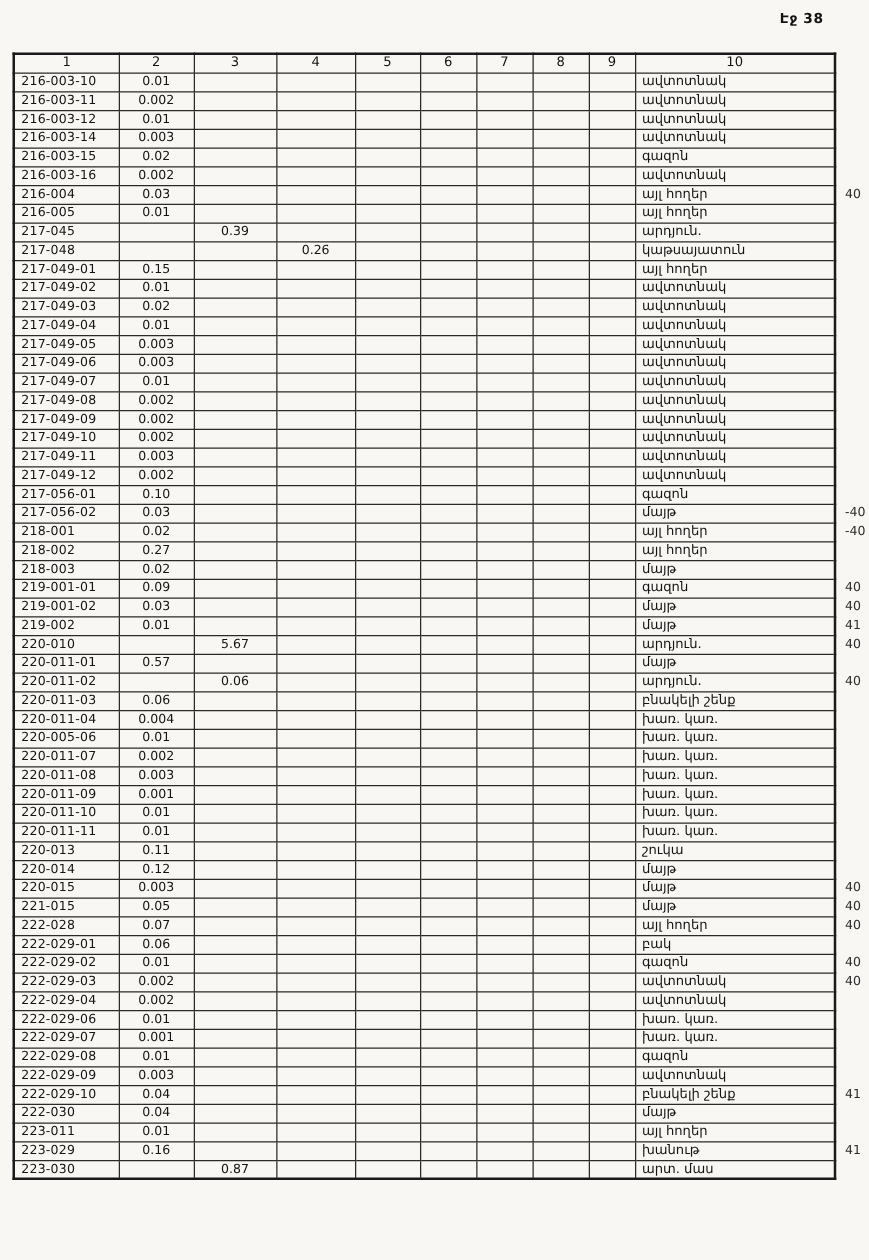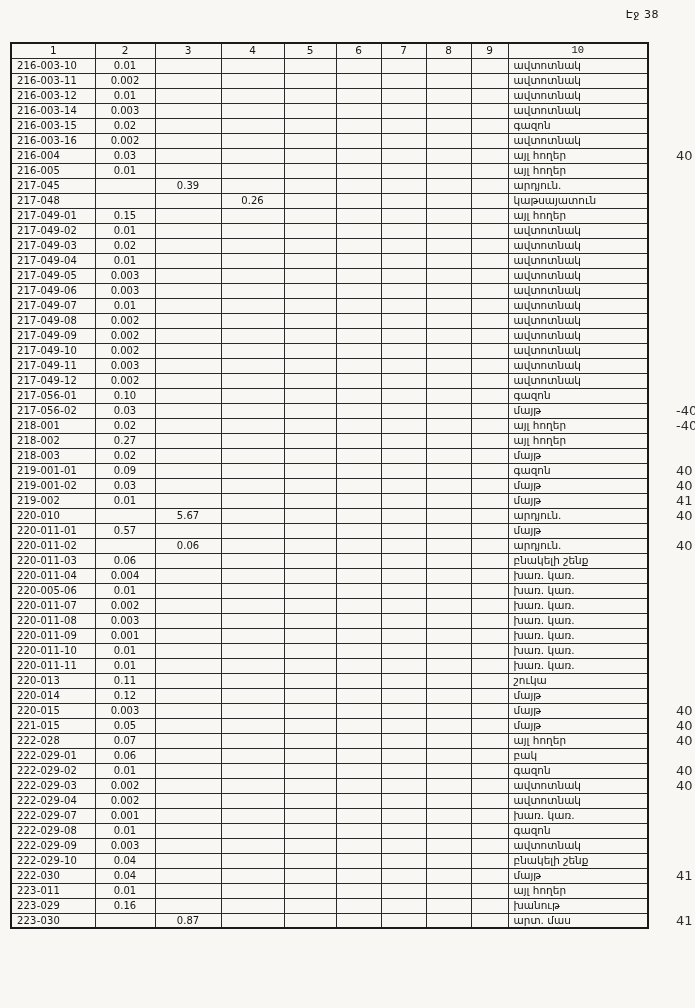--- a/index.html
+++ b/index.html
@@ -11,21 +11,21 @@
     font-family: "DejaVu Sans", "Liberation Sans", sans-serif;
     color: #141414;
     position: relative;
     overflow: hidden;
   }
   .page-header {
     position: absolute;
     top: 8px;
     right: 36px;
     font-size: 11px;
-    font-weight: normal;
+    font-weight: bold;
     letter-spacing: 0.5px;
     margin-left: 26px;
   }
   table.data-table {
     position: absolute;
     top: 42px;
     left: 10px;
     border-collapse: collapse;
     table-layout: fixed;
     border: 2px solid #1a1a1a;
@@ -42,21 +42,21 @@
     font-weight: normal;
     vertical-align: middle;
   }
   thead th { text-align: center; font-size: 10.5px; }
   td.col1 { text-align: left; padding-left: 5px; letter-spacing: 0.2px; }
   td.col2, td.col3, td.col4, td.col5, td.col6, td.col7, td.col8, td.col9 { text-align: center; }
   td.col10 { text-align: left; font-size: 10.5px; padding-left: 5px; }
   .margin-note {
     position: absolute;
     left: 676px;
-    font-size: 13px;
+    font-size: 10px;
     color: #2d2d2d;
     line-height: 13px;
   }
 </style>
 </head>
 <body>
 
 <div class="page-header">Էջ 38</div>
 
 <table class="data-table">
@@ -64,21 +64,21 @@
     <tr id="header-row">
         <th class="col1" style="width: 84px;">1</th>
         <th class="col2" style="width: 60px;">2</th>
         <th class="col3" style="width: 66px;">3</th>
         <th class="col4" style="width: 63px;">4</th>
         <th class="col5" style="width: 52px;">5</th>
         <th class="col6" style="width: 45px;">6</th>
         <th class="col7" style="width: 45px;">7</th>
         <th class="col8" style="width: 45px;">8</th>
         <th class="col9" style="width: 37px;">9</th>
-        <th class="col10" style="width: 140px; font-family: Liberation Mono, monospace;">10</th>
+        <th class="col10" style="width: 160px;">10</th>
       </tr>
   </thead>
   <tbody id="table-body">
       <tr>
         <td class="col1">216-003-10</td>
         <td class="col2">0.01</td>
         <td class="col3"></td>
         <td class="col4"></td>
         <td class="col5"></td>
         <td class="col6"></td>
@@ -667,20 +667,32 @@
         <td class="col1">222-029-04</td>
         <td class="col2">0.002</td>
         <td class="col3"></td>
         <td class="col4"></td>
         <td class="col5"></td>
         <td class="col6"></td>
         <td class="col7"></td>
         <td class="col8"></td>
         <td class="col9"></td>
         <td class="col10">ավտոտնակ</td>
+      </tr>
+      <tr>
+        <td class="col1">222-029-06</td>
+        <td class="col2">0.01</td>
+        <td class="col3"></td>
+        <td class="col4"></td>
+        <td class="col5"></td>
+        <td class="col6"></td>
+        <td class="col7"></td>
+        <td class="col8"></td>
+        <td class="col9"></td>
+        <td class="col10">խառ. կառ.</td>
       </tr>
       <tr>
         <td class="col1">222-029-07</td>
         <td class="col2">0.001</td>
         <td class="col3"></td>
         <td class="col4"></td>
         <td class="col5"></td>
         <td class="col6"></td>
         <td class="col7"></td>
         <td class="col8"></td>

